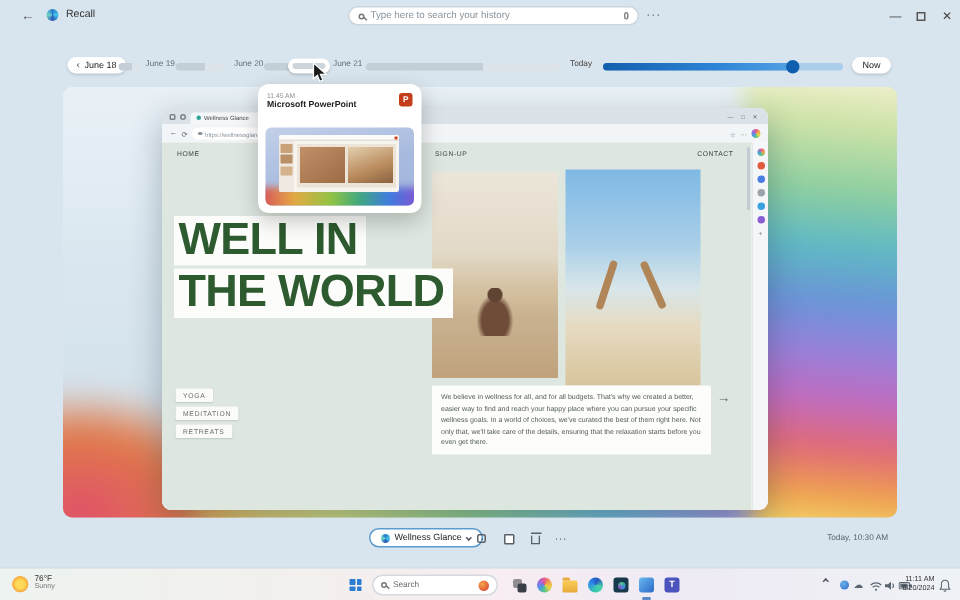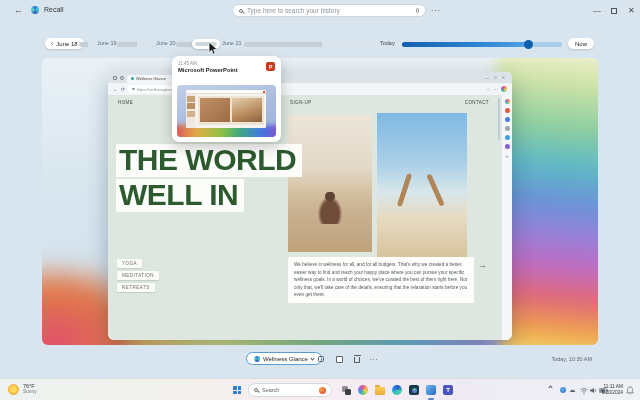--- a/index.html
+++ b/index.html
@@ -282,22 +282,22 @@
       <div class="abs wnav" style="left:182px;">SIGN-UP</div>
       <div class="abs wnav" style="right:12px;">CONTACT</div>
 
       <div class="abs photo1"></div>
       <div class="abs photo2">
         <span class="fig figA"></span>
         <span class="fig figB"></span>
       </div>
 
       <div class="abs headline">
+        <span>WELL IN</span>
         <span>THE WORLD</span>
-        <span>WELL IN</span>
       </div>
 
       <div class="abs pill" style="top:164px;">YOGA</div>
       <div class="abs pill" style="top:176px;">MEDITATION</div>
       <div class="abs pill" style="top:188px;">RETREATS</div>
 
       <div class="abs para">We believe in wellness for all, and for all budgets. That's why we created a better, easier way to find and reach your happy place where you can pursue your specific wellness goals. In a world of choices, we've curated the best of them right here. Not only that, we'll take care of the details, ensuring that the relaxation starts before you even get there.</div>
       <div class="abs warrow">→</div>
     </div>
 

